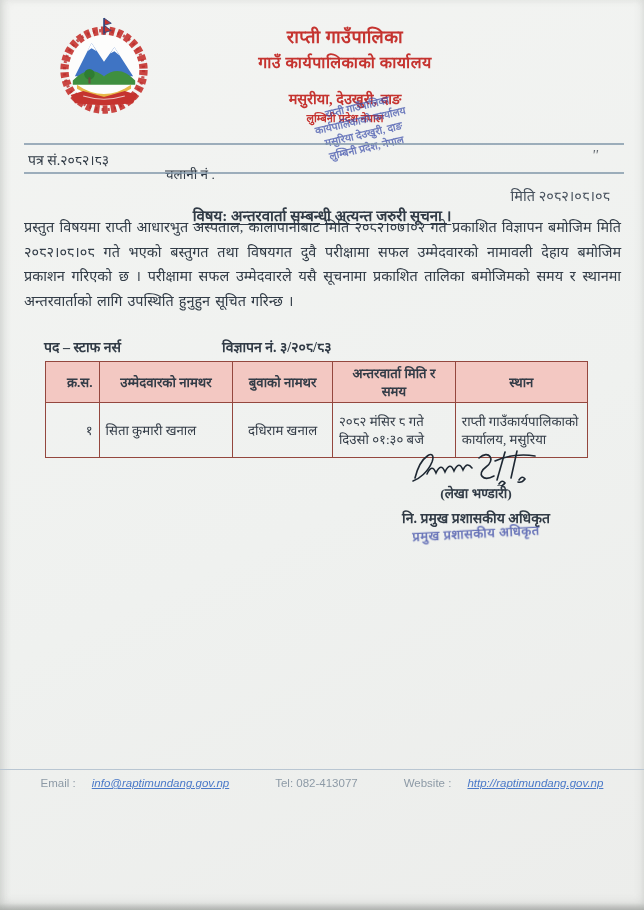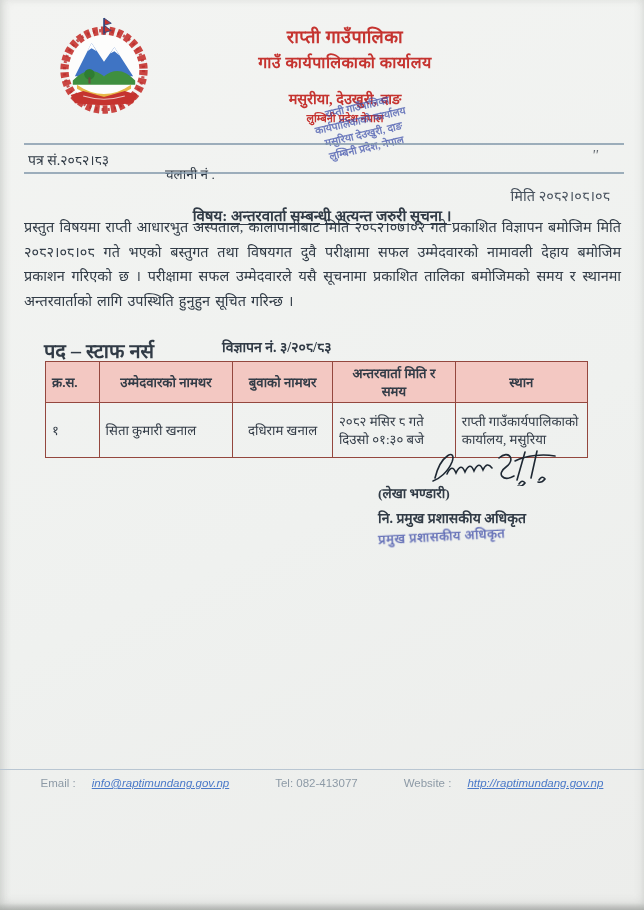--- a/index.html
+++ b/index.html
@@ -31,37 +31,37 @@
   .meta-chalani{position:absolute;left:165px;top:165px;font-size:13.5px;}
   .meta-mark{position:absolute;right:46px;top:148px;font-size:14px;color:#5a6067;font-style:italic;}
   .date-line{position:absolute;right:34px;top:185px;font-size:14.5px;color:#46505c;}
   
   .subject{position:absolute;left:0;right:0;top:205px;text-align:center;}
   .subject span{font-size:15px;font-weight:bold;text-decoration:underline;text-underline-offset:3px;margin-top:28px;}
   .body-block{position:absolute;left:24px;top:215px;width:597px;}
   .body-par{margin:0;font-size:14.4px;line-height:24.5px;text-align:justify;word-spacing:1.5px;}
   .body-tail{margin:1px 0 0 0;font-size:14.4px;line-height:24px;}
   
-  .pos-post{position:absolute;left:44px;top:337px;font-size:20px;font-weight:bold;}
+  .pos-post{position:absolute;left:44px;top:337px;font-size:14px;font-weight:bold;}
   .pos-adv{position:absolute;left:222px;top:337px;font-size:14px;font-weight:bold;}
   .pos-part{position:absolute;right:46px;top:337px;font-size:14px;font-weight:bold;}
   
   table.cand{position:absolute;left:45px;top:361px;border-collapse:collapse;width:543px;
     font-size:13.2px;color:#333c47;}
   table.cand th,table.cand td{border:1.4px solid #94473e;padding:2px 6px;}
   table.cand th{background:#f3c8c2;font-weight:bold;height:22px;}
   table.cand td{height:50px;vertical-align:middle;}
-  .col-sn{width:45px;text-align:left;}
+  .col-sn{width:45px;text-align:right;}
   .col-name{width:140px;}
   .col-father{width:102px;text-align:center;}
   .col-dt{width:128px;}
   .col-place{width:128px;}
   td.col-name{padding-left:10px;}
   
-  .sig-block{position:absolute;left:378px;top:446px;width:236px;}
+  .sig-block{position:absolute;left:358px;top:446px;width:236px;text-align:center;}
   .sig-svg{display:block;margin:0 auto;}
   .sig-name{font-size:13.5px;font-weight:bold;margin-top:-2px;}
   .sig-title{font-size:14px;font-weight:bold;margin-top:6px;}
   .sig-stamp{font-size:13px;font-weight:bold;color:rgba(55,70,165,.72);
     transform:rotate(-3deg);margin-top:-3px;letter-spacing:.5px;filter:blur(.2px);}
   
   .footer{position:absolute;left:0;right:0;top:769px;border-top:1px solid #b9c6d2;
     padding-top:7px;display:flex;justify-content:center;gap:16px;align-items:baseline;
     font-family:"Liberation Sans","DejaVu Sans",sans-serif;font-size:11.5px;color:#8d9aa6;}
   .footer a{color:#4a79c8;text-decoration:underline;font-style:italic;}

